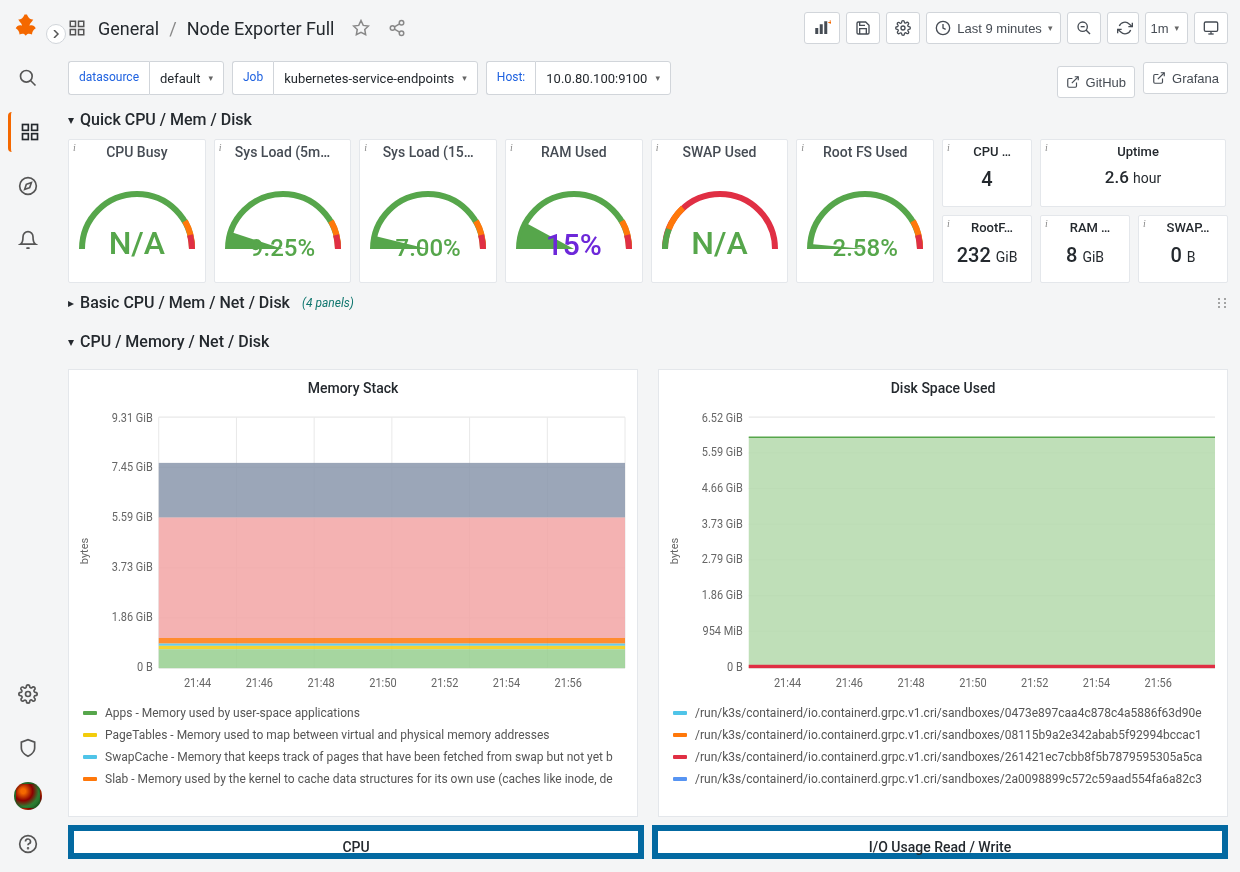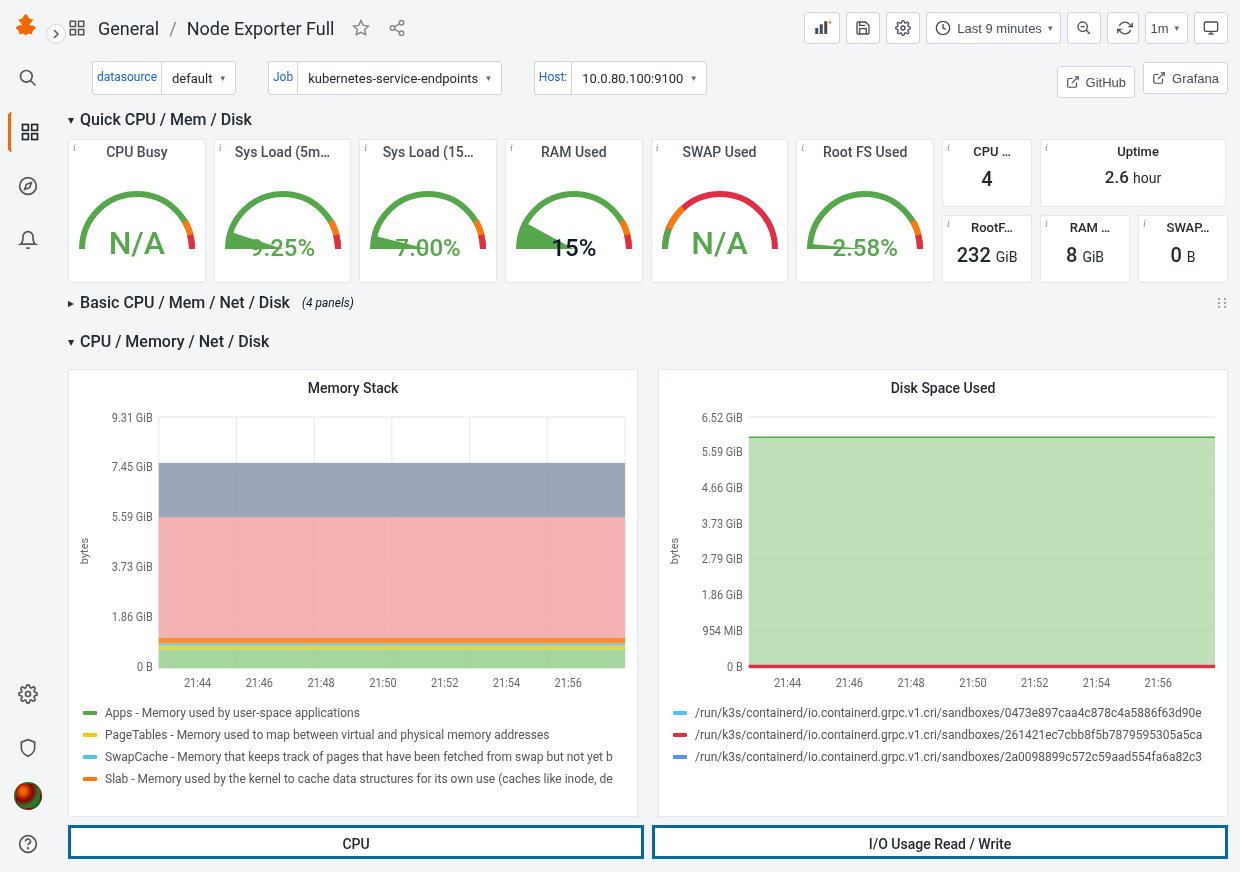--- a/index.html
+++ b/index.html
@@ -125,26 +125,25 @@
 .varrow {
   height: 44px;
   display: flex;
   align-items: center;
   padding: 0 12px;
   gap: 8px;
 }
 .var-label {
   font-size: 12px;
   color: #1f62e0;
-  padding: 8px 4px;
+  padding: 8px 10px;
   border: 1px solid #d1d5da;
   background: #fff;
   border-radius: 3px 0 0 3px;
   border-right: none;
-  margin-left: 24px;
 }
 .var-select {
   height: 34px;
   border: 1px solid #d1d5da;
   background: #fff;
   padding: 0 10px;
   border-radius: 0 3px 3px 0;
   display: inline-flex;
   align-items: center;
   gap: 8px;
@@ -167,21 +166,21 @@
   font-weight: 500;
   font-size: 16px;
   cursor: pointer;
 }
 .section-row .chev {
   font-size: 12px;
 }
 .section-panels-note {
   font-size: 12px;
   font-style: italic;
-  color: #0f172a;
+  color: #0f766e;
   font-weight: 400;
   margin-left: 6px;
 }
 .drag-icon {
   margin-left: auto;
   color: #888;
 }
 
 .panel-grid {
   display: flex;
@@ -319,21 +318,21 @@
 
 .bottom-row {
   display: flex;
   gap: 8px;
   padding: 0 12px;
   margin-top: 8px;
 }
 .bottom-panel {
   flex: 1;
   background: #fff;
-  border: 3px solid #0369a1;
+  border: 6px solid #0369a1;
   height: 34px;
   text-align: center;
   padding-top: 8px;
   font-size: 14px;
   font-weight: 500;
 }
 .chev-sm {
   font-size: 9px;
   color: #666;
 }
@@ -580,21 +579,21 @@
       <div class="panel gauge-panel">
         <span class="panel-info">i</span>
         <div class="panel-title">RAM Used</div>
         <div class="gauge-wrap">
           <svg width="130" height="80" viewBox="0 0 130 80">
             <path d="M 10 75 A 55 55 0 0 1 120 75" fill="none" stroke="#56a64b" stroke-width="6"></path>
             <path d="M 113 47 A 55 55 0 0 1 120 75" fill="none" stroke="#ff780a" stroke-width="6"></path>
             <path d="M 118 61 A 55 55 0 0 1 120 75" fill="none" stroke="#e02f44" stroke-width="6"></path>
             <path d="M 65 75 L 10 75 A 55 55 0 0 1 17 49 Z" fill="#56a64b"></path>
           </svg>
-          <div class="gauge-value" style="color:#0f172a;font-size:24px">15%</div>
+          <div class="gauge-value" style="color:#6d28d9;font-size:30px">15%</div>
         </div>
       </div>
       <div class="panel gauge-panel">
         <span class="panel-info">i</span>
         <div class="panel-title">SWAP Used</div>
         <div class="gauge-wrap">
           <svg width="130" height="80" viewBox="0 0 130 80">
             <path d="M 10 75 A 55 55 0 0 1 120 75" fill="none" stroke="#e02f44" stroke-width="6"></path>
             <path d="M 10 75 A 55 55 0 0 1 14 55" fill="none" stroke="#56a64b" stroke-width="6"></path>
             <path d="M 14 55 A 55 55 0 0 1 28 34" fill="none" stroke="#ff780a" stroke-width="6"></path>
@@ -778,20 +777,24 @@
                 <text x="64" y="14">6.52 GiB</text>
             </g>
           </svg>
         </div>
         <div class="ts-legend" id="legend2">
             <div class="legend-item">
               <div class="legend-swatch" style="background: rgb(79, 196, 232);"></div>
               <span>/run/k3s/containerd/io.containerd.grpc.v1.cri/sandboxes/0473e897caa4c878c4a5886f63d90e</span>
             </div>
             <div class="legend-item">
+              <div class="legend-swatch" style="background: rgb(255, 120, 10);"></div>
+              <span>/run/k3s/containerd/io.containerd.grpc.v1.cri/sandboxes/08115b9a2e342abab5f92994bccac1</span>
+            </div>
+            <div class="legend-item">
               <div class="legend-swatch" style="background: rgb(224, 47, 68);"></div>
               <span>/run/k3s/containerd/io.containerd.grpc.v1.cri/sandboxes/261421ec7cbb8f5b7879595305a5ca</span>
             </div>
             <div class="legend-item">
               <div class="legend-swatch" style="background: rgb(87, 148, 242);"></div>
               <span>/run/k3s/containerd/io.containerd.grpc.v1.cri/sandboxes/2a0098899c572c59aad554fa6a82c3</span>
             </div>
           </div>
       </div>
     </div>

